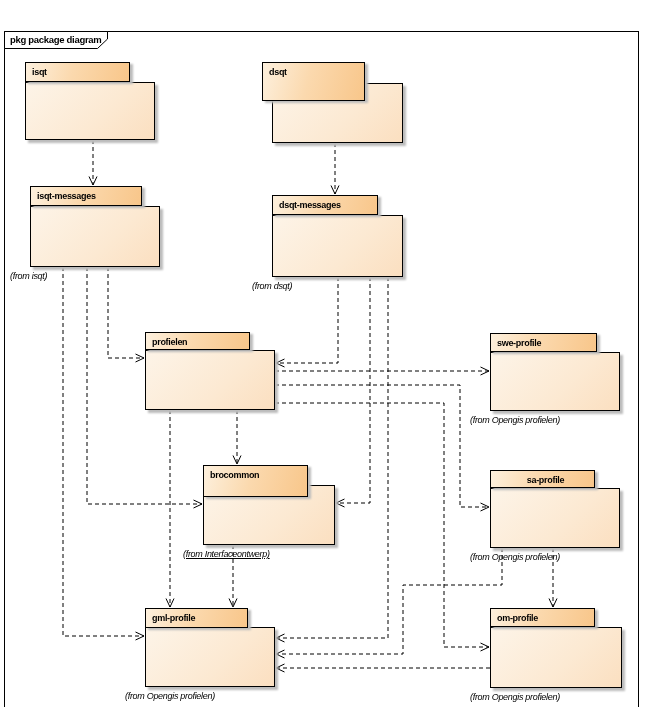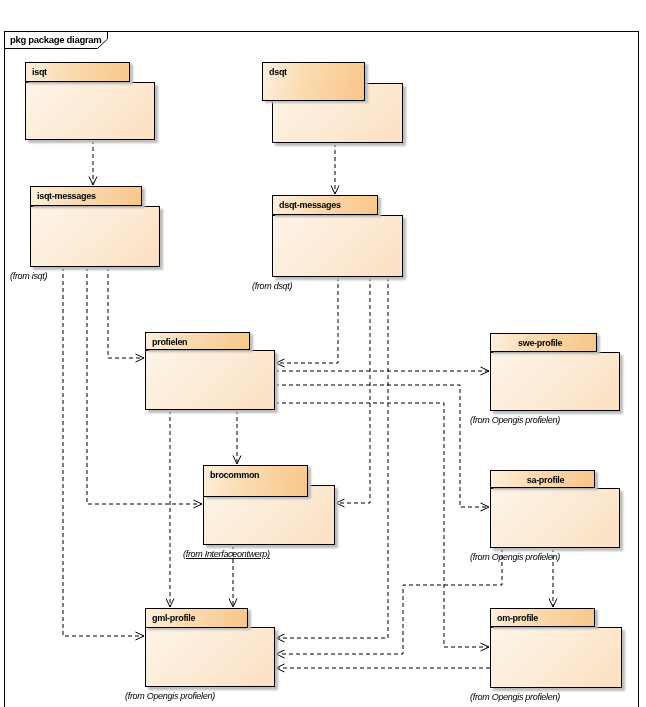--- a/index.html
+++ b/index.html
@@ -91,21 +91,21 @@
       <div class="pkg-body" style="left: 272px; top: 190px; width: 131px; height: 62px;"></div>
       <div class="pkg-tab" style="left: 272px; top: 170px; width: 106px; height: 20px;">
         <span class="pkg-name">dsqt-messages</span>
       </div>
       <div class="from-label" style="left: 252px; top: 256px; width: 171px;">(from dsqt)</div>
       <div class="pkg-body" style="left: 145px; top: 325px; width: 130px; height: 60px;"></div>
       <div class="pkg-tab" style="left: 145px; top: 307px; width: 105px; height: 18px;">
         <span class="pkg-name">profielen</span>
       </div>
       <div class="pkg-body" style="left: 490px; top: 327px; width: 130px; height: 59px;"></div>
-      <div class="pkg-tab" style="left: 490px; top: 308px; width: 107px; height: 19px; padding-left: 21px;">
+      <div class="pkg-tab" style="left: 490px; top: 308px; width: 107px; height: 19px;">
         <span class="pkg-name">swe-profile</span>
       </div>
       <div class="from-label" style="left: 470px; top: 390px; width: 170px;">(from Opengis profielen)</div>
       <div class="pkg-body" style="left: 203px; top: 460px; width: 132px; height: 60px;"></div>
       <div class="pkg-tab" style="left: 203px; top: 440px; width: 105px; height: 32px;">
         <span class="pkg-name">brocommon</span>
       </div>
       <div class="from-label" style="left: 183px; top: 524px; width: 172px; text-decoration: underline;">(from Interfaceontwerp)</div>
       <div class="pkg-body" style="left: 490px; top: 463px; width: 130px; height: 60px;"></div>
       <div class="pkg-tab" style="left: 490px; top: 445px; width: 105px; height: 18px; text-align: center;">

